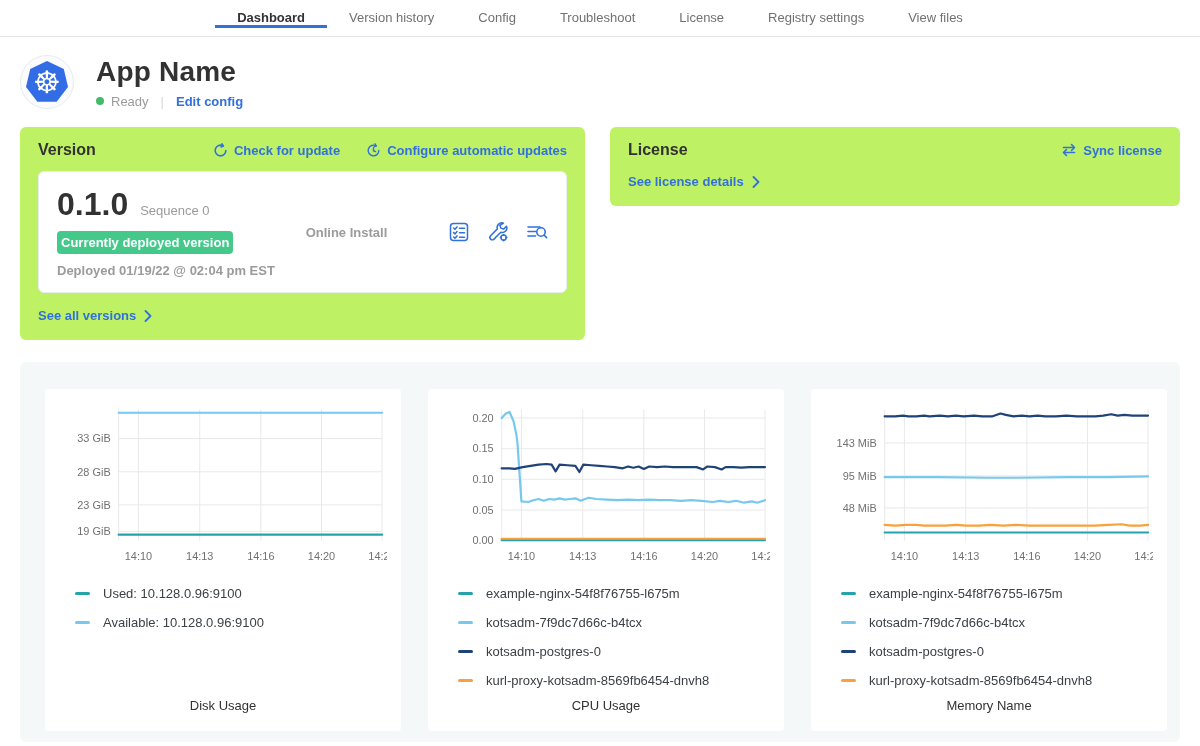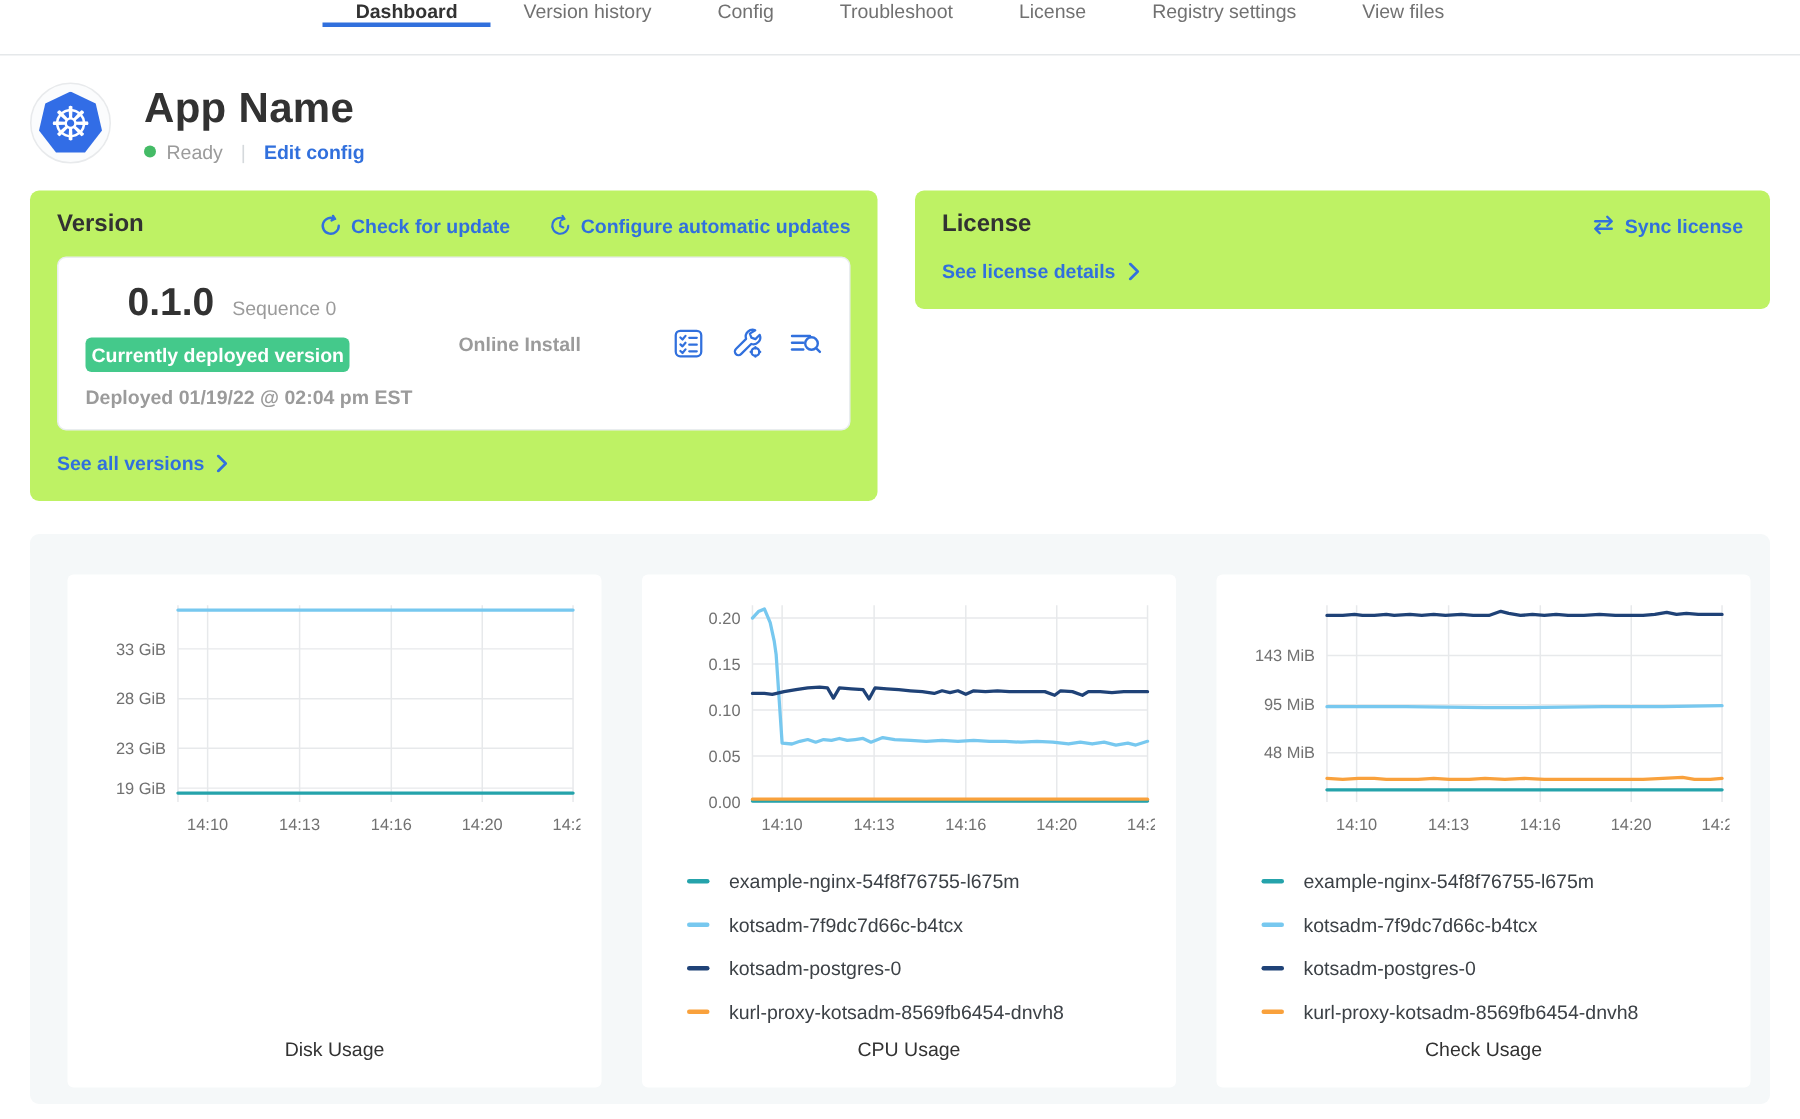--- a/index.html
+++ b/index.html
@@ -1,20 +1,20 @@
 <!DOCTYPE html>
 <html><head>
 <meta charset="utf-8">
 <style>
   * { margin:0; padding:0; box-sizing:border-box; }
   html,body { background:#fff; }
   body { width:1200px; height:746px; font-family:"Liberation Sans", sans-serif; color:#323232; overflow:hidden; }
 
   
-  .topnav { height:37px; border-bottom:1px solid #e5e8ea; display:flex; justify-content:center; align-items:flex-start; background:#fff; }
+  .topnav { height:37px; border-bottom:1px solid #e5e8ea; display:flex; justify-content:center; align-items:center; background:#fff; }
   .tab { font-size:13px; color:#717171; padding:0 22px; display:flex; align-items:center; cursor:pointer; border-bottom:3px solid transparent; margin-bottom:-1px; font-weight:500; }
   .tab.active { color:#323232; font-weight:700; border-bottom-color:#3170dd; }
 
   
   .app-header { display:flex; align-items:center; padding:18px 20px 16px 20px; }
   .logo-circle { width:54px; height:54px; border-radius:50%; background:#fbfcfd; border:1px solid #e8eaec; display:flex; align-items:center; justify-content:center; }
   .heptagon { width:42px; height:42px; background:#326de6; clip-path:polygon(50% 0%, 90% 19%, 100% 62%, 73% 97%, 27% 97%, 0% 62%, 10% 19%); display:flex; align-items:center; justify-content:center; }
   .heptagon span { color:#fff; font-size:31px; line-height:1; }
   .app-meta { margin-left:22px; }
   .app-title { font-size:28px; font-weight:700; letter-spacing:.2px; }
@@ -31,21 +31,21 @@
   .cards-row { display:flex; gap:25px; margin:2px 20px 0 20px; align-items:flex-start; }
   .panel { background:#bef264; border-radius:6px; padding:14px 18px 16px 18px; }
   .panel-head { display:flex; justify-content:space-between; align-items:center; }
   .panel-title { font-size:16px; font-weight:700; }
   .head-links { display:flex; gap:26px; }
   .inner-card { background:#fff; border:1px solid #e9edef; border-radius:6px; margin-top:12px; padding:14px 18px; }
 
   .version-panel { width:565px; }
   .version-inner { display:flex; align-items:center; justify-content:space-between; }
   .ver-row { display:flex; align-items:baseline; gap:12px; }
-  .ver-num { font-size:26px; font-weight:700;margin-left:28px; }
+  .ver-num { font-size:32px; font-weight:700; }
   .ver-seq { font-size:13px; color:#9b9b9b; font-weight:500; }
   .badge-green { display:inline-block; margin-top:8px; background:#44c98b; color:#fff; font-size:13px; font-weight:700; padding:4px 4px; border-radius:4px;text-align:right; }
   .deployed-at { margin-top:9px; font-size:13px; color:#9b9b9b; font-weight:600; }
   .install-type { font-size:13px; color:#9b9b9b; font-weight:700; margin-right:30px; }
   .ver-icons { display:flex; gap:17px; align-items:center; color:#3170dd; }
   .icon-btn { cursor:pointer; display:flex; }
   .see-link { margin-top:13px; }
 
   .license-panel { width:570px; }
   .lic-name-row { display:flex; align-items:center; gap:12px; }
@@ -224,20 +224,30 @@
           <text class="tick" x="52" y="41.1" text-anchor="end">33 GiB</text>
           <line x1="60" y1="70.7" x2="325" y2="70.7" stroke="#e7e9eb"></line>
           <text class="tick" x="52" y="74.5" text-anchor="end">28 GiB</text>
           <line x1="60" y1="104.0" x2="325" y2="104.0" stroke="#e7e9eb"></line>
           <text class="tick" x="52" y="107.8" text-anchor="end">23 GiB</text>
           <line x1="60" y1="130.7" x2="325" y2="130.7" stroke="#e7e9eb"></line>
           <text class="tick" x="52" y="134.5" text-anchor="end">19 GiB</text>
           <polyline points="60.0,134.0 325.0,134.0" fill="none" stroke="#25a3ab" stroke-width="2.2" stroke-linejoin="round" stroke-linecap="round"></polyline>
           <polyline points="60.0,11.3 325.0,11.3" fill="none" stroke="#77c8ef" stroke-width="2.2" stroke-linejoin="round" stroke-linecap="round"></polyline>
         </svg>
+      <div class="legend">
+          <div class="legend-row">
+            <span class="legend-swatch" style="background: rgb(37, 163, 171);"></span>
+            <span class="legend-label">Used: 10.128.0.96:9100</span>
+          </div>
+          <div class="legend-row">
+            <span class="legend-swatch" style="background: rgb(119, 200, 239);"></span>
+            <span class="legend-label">Available: 10.128.0.96:9100</span>
+          </div>
+        </div>
       <div class="chart-title">Disk Usage</div>
     </div>
     <div class="chart-card">
       <svg class="plot" viewBox="0 0 330 168">
           <line x1="60" y1="8" x2="60" y2="140" stroke="#e7e9eb"></line>
           <line x1="79.9" y1="8" x2="79.9" y2="140" stroke="#e7e9eb"></line>
           <text class="tick" x="79.9" y="159" text-anchor="middle">14:10</text>
           <line x1="141.6" y1="8" x2="141.6" y2="140" stroke="#e7e9eb"></line>
           <text class="tick" x="141.6" y="159" text-anchor="middle">14:13</text>
           <line x1="203.1" y1="8" x2="203.1" y2="140" stroke="#e7e9eb"></line>
@@ -316,16 +326,16 @@
           </div>
           <div class="legend-row">
             <span class="legend-swatch" style="background: rgb(31, 66, 119);"></span>
             <span class="legend-label">kotsadm-postgres-0</span>
           </div>
           <div class="legend-row">
             <span class="legend-swatch" style="background: rgb(249, 161, 60);"></span>
             <span class="legend-label">kurl-proxy-kotsadm-8569fb6454-dnvh8</span>
           </div>
         </div>
-      <div class="chart-title">Check Usage</div>
+      <div class="chart-title">Memory Name</div>
     </div>
   </div>
 </section>
 
 </body></html>

